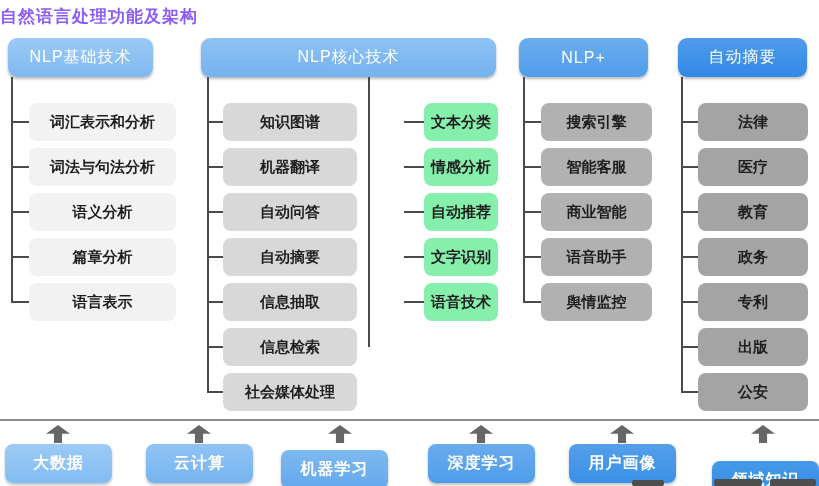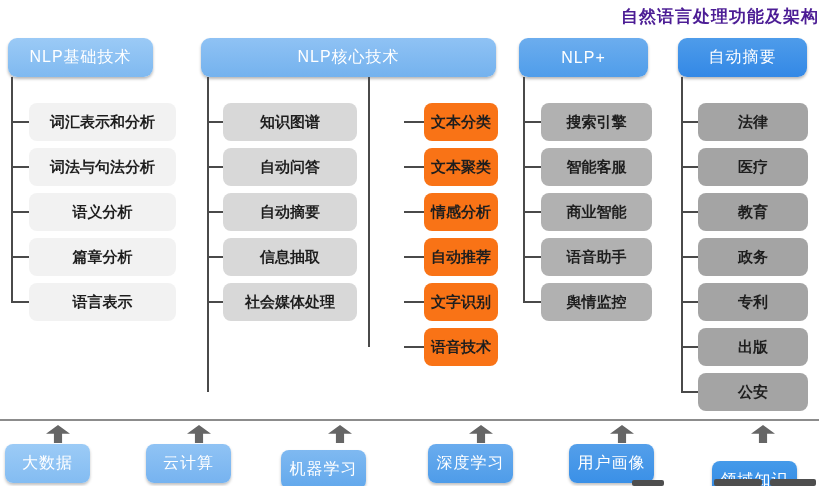--- a/index.html
+++ b/index.html
@@ -1,47 +1,47 @@
 <!DOCTYPE html>
 <html><head>
 <meta charset="utf-8">
 <style>
   html,body{margin:0;padding:0;background:#fff;}
   #canvas{position:relative;width:819px;height:486px;background:#ffffff;overflow:hidden;
           font-family:"Liberation Sans",sans-serif;}
-  #title{position:absolute;top:5px;left:0;width:100%;text-align:right;
-         font-size:17px;font-weight:bold;color:#4c1d95;letter-spacing:1px;}
+  #title{position:absolute;top:5px;left:0;width:100%;text-align:left;
+         font-size:17px;font-weight:bold;color:#8b5cf6;letter-spacing:1px;}
   .header{position:absolute;top:38px;height:39px;border-radius:9px;color:#fff;
           display:flex;align-items:center;justify-content:center;font-size:16px;
           letter-spacing:1px;box-shadow:0 2px 3px rgba(0,0,0,.28);}
   #h1{left:8px;width:145px;background:linear-gradient(#9bcaf6,#7fb9f0);}
   #h2{left:201px;width:295px;background:linear-gradient(#8fc2f4,#74b2ee);}
   #h3{left:519px;width:129px;background:linear-gradient(#6cadee,#4f9dea);}
   #h4{left:678px;width:129px;background:linear-gradient(#4e9cea,#3388e6);}
   .vline{position:absolute;top:77px;width:2px;background:#4a4a4a;}
   #vl1{left:11px;height:225px;}
   #vl2a{left:207px;height:315px;}
   #vl2b{left:368px;height:270px;}
   #vl3{left:523px;height:225px;}
   #vl4{left:681px;height:315px;}
   .items{position:absolute;top:103px;display:flex;flex-direction:column;gap:7px;}
   .item{height:38px;border-radius:8px;display:flex;align-items:center;justify-content:center;
         font-size:15px;font-weight:600;color:#1e1e1e;position:relative;}
   .item::before{content:"";position:absolute;right:100%;top:18px;border-top:2px solid #4a4a4a;}
   #list1{left:29px;width:147px;}  #list1 .item{background:#f2f2f2;}  #list1 .item::before{width:18px;}
   #list2a{left:223px;width:134px;} #list2a .item{background:#d8d8d8;} #list2a .item::before{width:16px;}
-  #list2b{left:388px;width:110px;} #list2b .item{background:#f97316;margin-left:36px;} #list2b .item::before{width:20px;}
+  #list2b{left:388px;width:110px;} #list2b .item{background:#86efac;margin-left:36px;} #list2b .item::before{width:20px;}
   #list3{left:541px;width:111px;}  #list3 .item{background:#b1b1b1;}  #list3 .item::before{width:18px;}
   #list4{left:698px;width:110px;}  #list4 .item{background:#a4a4a4;}  #list4 .item::before{width:17px;}
   #divider{position:absolute;top:419px;left:0;width:819px;height:2px;background:#8c8c8c;}
   .arrow{position:absolute;top:425px;width:24px;height:18px;background:#666;
          clip-path:polygon(50% 0,100% 48%,67% 48%,67% 100%,33% 100%,33% 48%,0 48%);}
   #ar1{left:46px;} #ar2{left:187px;} #ar3{left:328px;} #ar4{left:469px;} #ar5{left:610px;} #ar6{left:751px;}
-  .bbox{position:absolute;top:444px;height:39px;width:85px;border-radius:8px;color:#fff;
-        font-size:16px;font-weight:400;display:flex;align-items:center;justify-content:center;
+  .bbox{position:absolute;top:444px;height:39px;width:107px;border-radius:8px;color:#fff;
+        font-size:16px;font-weight:700;display:flex;align-items:center;justify-content:center;
         box-shadow:0 2px 3px rgba(0,0,0,.25);letter-spacing:1px;}
   #b1{left:5px;background:linear-gradient(#9ccbf6,#83bcf2);}
   #b2{left:146px;background:linear-gradient(#90c3f4,#76b3f0);}
   #b3{left:281px;background:linear-gradient(#7fb9f1,#62a8ec);margin-top:6px;}
   #b4{left:428px;background:linear-gradient(#6aacee,#4e9ce9);}
   #b5{left:569px;background:linear-gradient(#549fea,#3a90e7);}
   #b6{left:712px;background:linear-gradient(#459ae9,#2f87e5);margin-top:17px;}
   .wm{position:absolute;background:#4e4e4e;border-radius:2px;}
   #wm1{left:632px;top:480px;width:32px;height:6px;}
   #wm2{left:714px;top:479px;width:48px;height:7px;}
@@ -68,29 +68,30 @@
   <div id="list1" class="items">
     <div class="item">词汇表示和分析</div>
     <div class="item">词法与句法分析</div>
     <div class="item">语义分析</div>
     <div class="item">篇章分析</div>
     <div class="item">语言表示</div>
   </div>
 
   <div id="list2a" class="items">
     <div class="item">知识图谱</div>
+    <div class="item">机器翻译</div>
     <div class="item">自动问答</div>
     <div class="item">自动摘要</div>
     <div class="item">信息抽取</div>
+    <div class="item">信息检索</div>
     <div class="item">社会媒体处理</div>
   </div>
 
   <div id="list2b" class="items">
     <div class="item">文本分类</div>
-    <div class="item">文本聚类</div>
     <div class="item">情感分析</div>
     <div class="item">自动推荐</div>
     <div class="item">文字识别</div>
     <div class="item">语音技术</div>
   </div>
 
   <div id="list3" class="items">
     <div class="item">搜索引擎</div>
     <div class="item">智能客服</div>
     <div class="item">商业智能</div>

